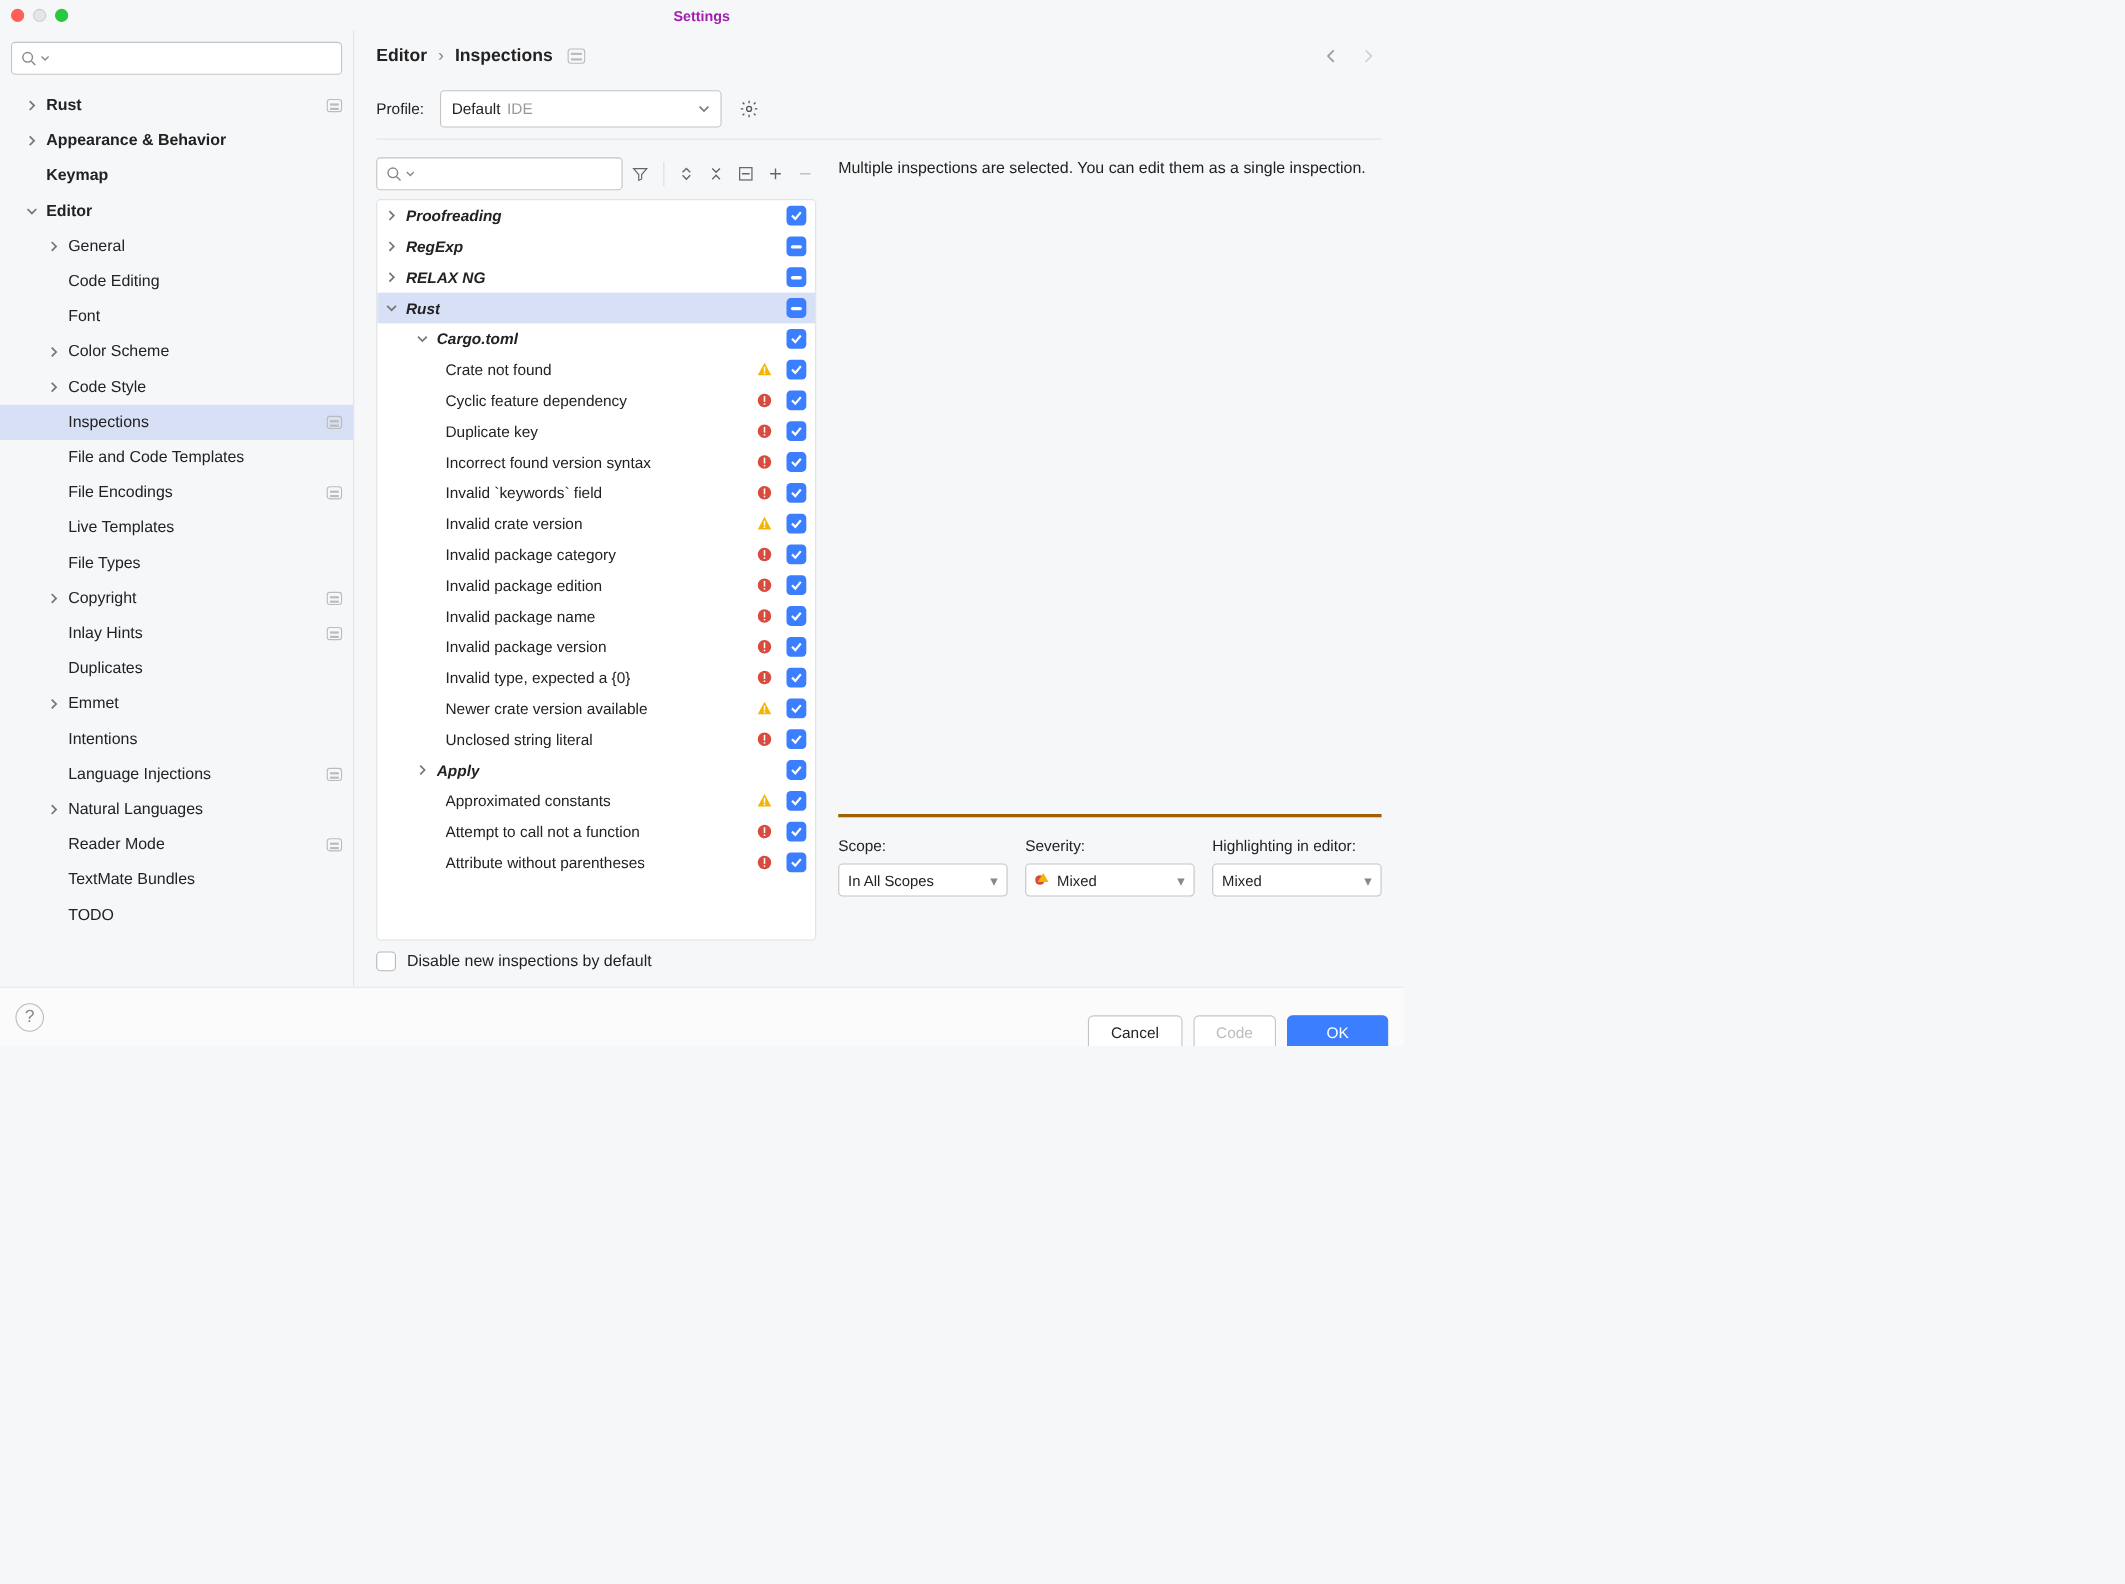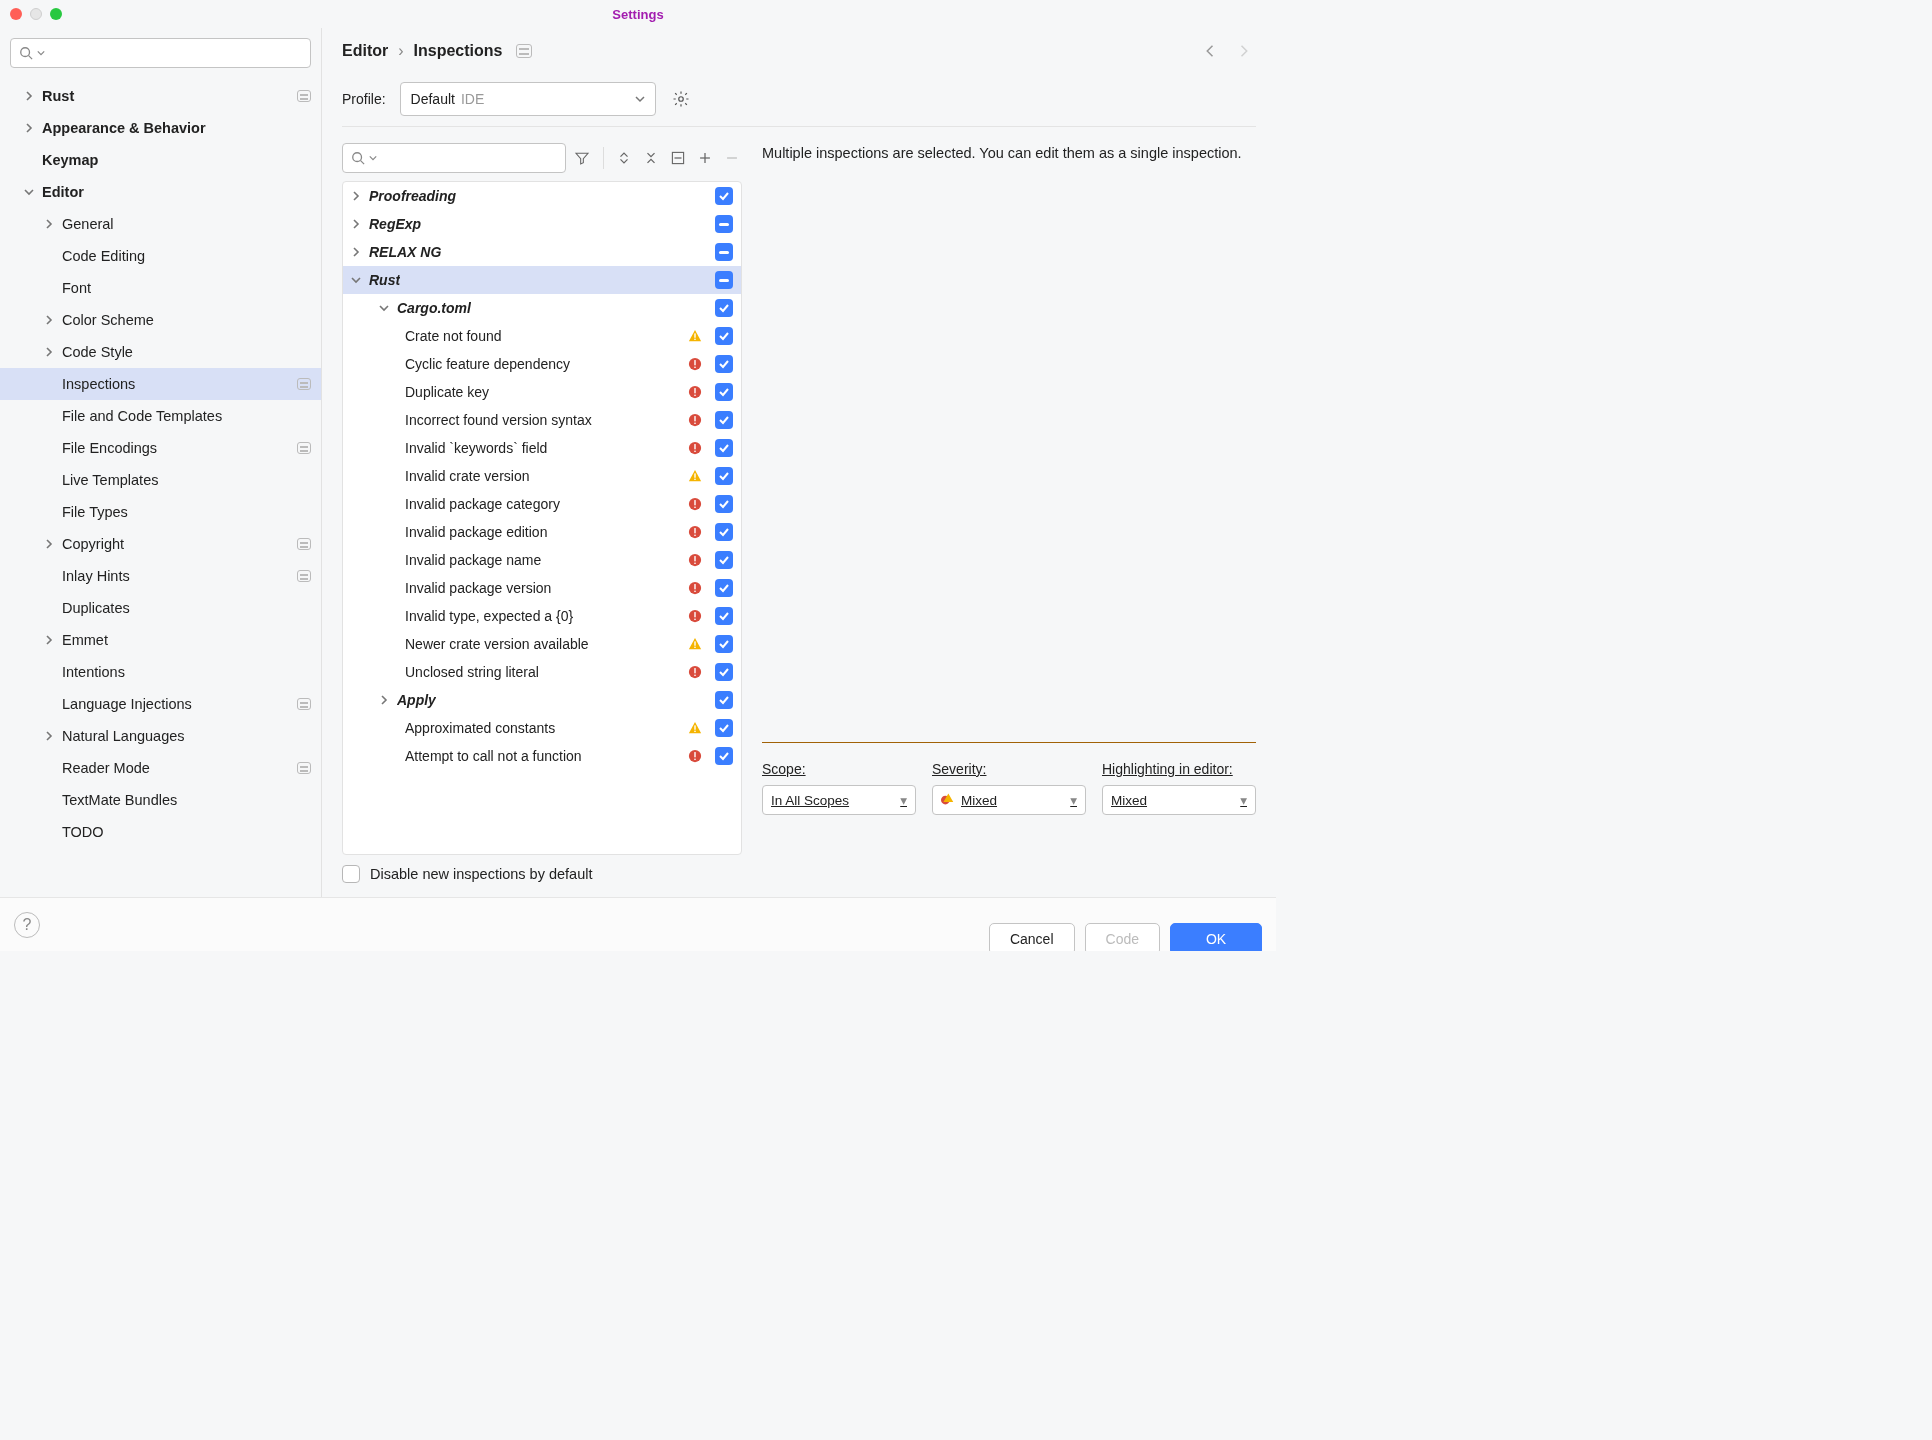--- a/index.html
+++ b/index.html
@@ -115,21 +115,21 @@
 .tree-row .chk {
   width:18px; height:18px; border-radius:4px; display:flex; align-items:center; justify-content:center;
   margin-left:6px; flex-shrink:0;
 }
 .chk.checked { background:#3b7eff;}
 .chk.mixed { background:#3b7eff;}
 .chk.checked svg, .chk.mixed svg { width:12px; height:12px; }
 .chk-line { width:10px; height:3px; background:#fff; border-radius:2px;}
 .detail-col { flex:1; display:flex; flex-direction:column; }
 .detail-msg { font-size:14.5px; color:#222; line-height:1.45; padding-top:2px;}
-.detail-form { margin-top:auto; border-top:1px solid #a16207; padding-top:18px; display:flex; gap:16px; padding-bottom:40px;text-decoration:underline;}
+.detail-form { margin-top:auto; border-top:3px solid #a16207; padding-top:18px; display:flex; gap:16px; padding-bottom:40px;}
 .form-field { flex:1; display:flex; flex-direction:column; gap:8px;}
 .form-field .fl { font-size:14px; color:#222;}
 .form-field .dd {
   height:30px; border:1px solid #c4c4c4; border-radius:4px; background:#fff;
   display:flex; align-items:center; padding:0 8px; gap:6px; font-size:13.5px;
 }
 .form-field .dd .chev { margin-left:auto; color:#888;}
 .form-field .dd .mixed-icon { width:14px; height:14px; }
 .bottom-check { display:flex; align-items:center; gap:10px; padding:10px 0 14px 0; font-size:14.5px; color:#222;}
 .bottom-check .box { width:18px; height:18px; border:1.5px solid #b7b7b7; border-radius:4px; background:#fff;}
@@ -727,20 +727,37 @@
                       <rect x="7.2" y="3.5" width="1.6" height="6" fill="#fff"></rect>
                       <rect x="7.2" y="11" width="1.6" height="1.6" fill="#fff"></rect>
                     </svg>
                   </span>
                   <span class="chk checked">
                     <svg viewBox="0 0 12 12">
                       <path d="M2 6 L5 9 L10 3" fill="none" stroke="#fff" stroke-width="2"></path>
                     </svg>
                   </span>
                 </div>
+                <div class="tree-row">
+                  <span class="indent2"></span>
+                  <span class="spacer"></span>
+                  <span class="rlabel">Attribute without parentheses</span>
+                  <span class="sev-icon sev-err">
+                    <svg width="14" height="14" viewBox="0 0 16 16">
+                      <circle cx="8" cy="8" r="7" fill="#d94b3c"></circle>
+                      <rect x="7.2" y="3.5" width="1.6" height="6" fill="#fff"></rect>
+                      <rect x="7.2" y="11" width="1.6" height="1.6" fill="#fff"></rect>
+                    </svg>
+                  </span>
+                  <span class="chk checked">
+                    <svg viewBox="0 0 12 12">
+                      <path d="M2 6 L5 9 L10 3" fill="none" stroke="#fff" stroke-width="2"></path>
+                    </svg>
+                  </span>
+                </div>
               </div>
           </div>
 
           <div class="detail-col">
             <div class="detail-msg">Multiple inspections are selected. You can edit them as a single inspection.</div>
             <div class="detail-form">
               <div class="form-field">
                 <span class="fl">Scope:</span>
                 <div class="dd">
                   <span>In All Scopes</span>

